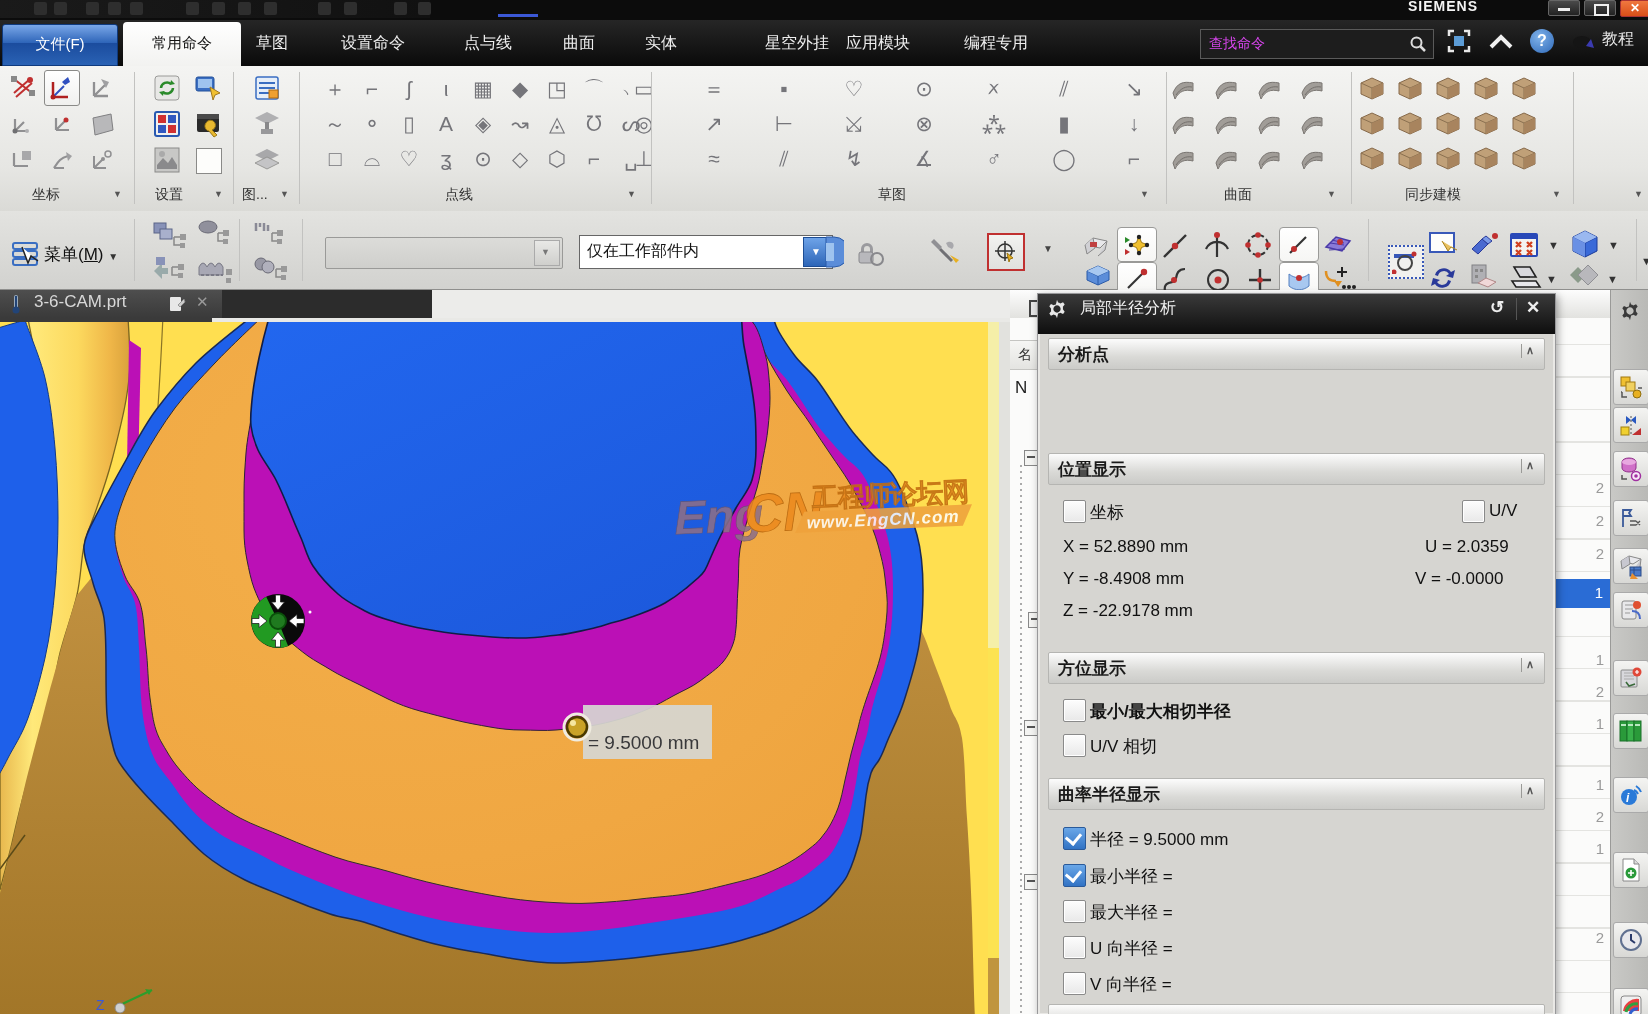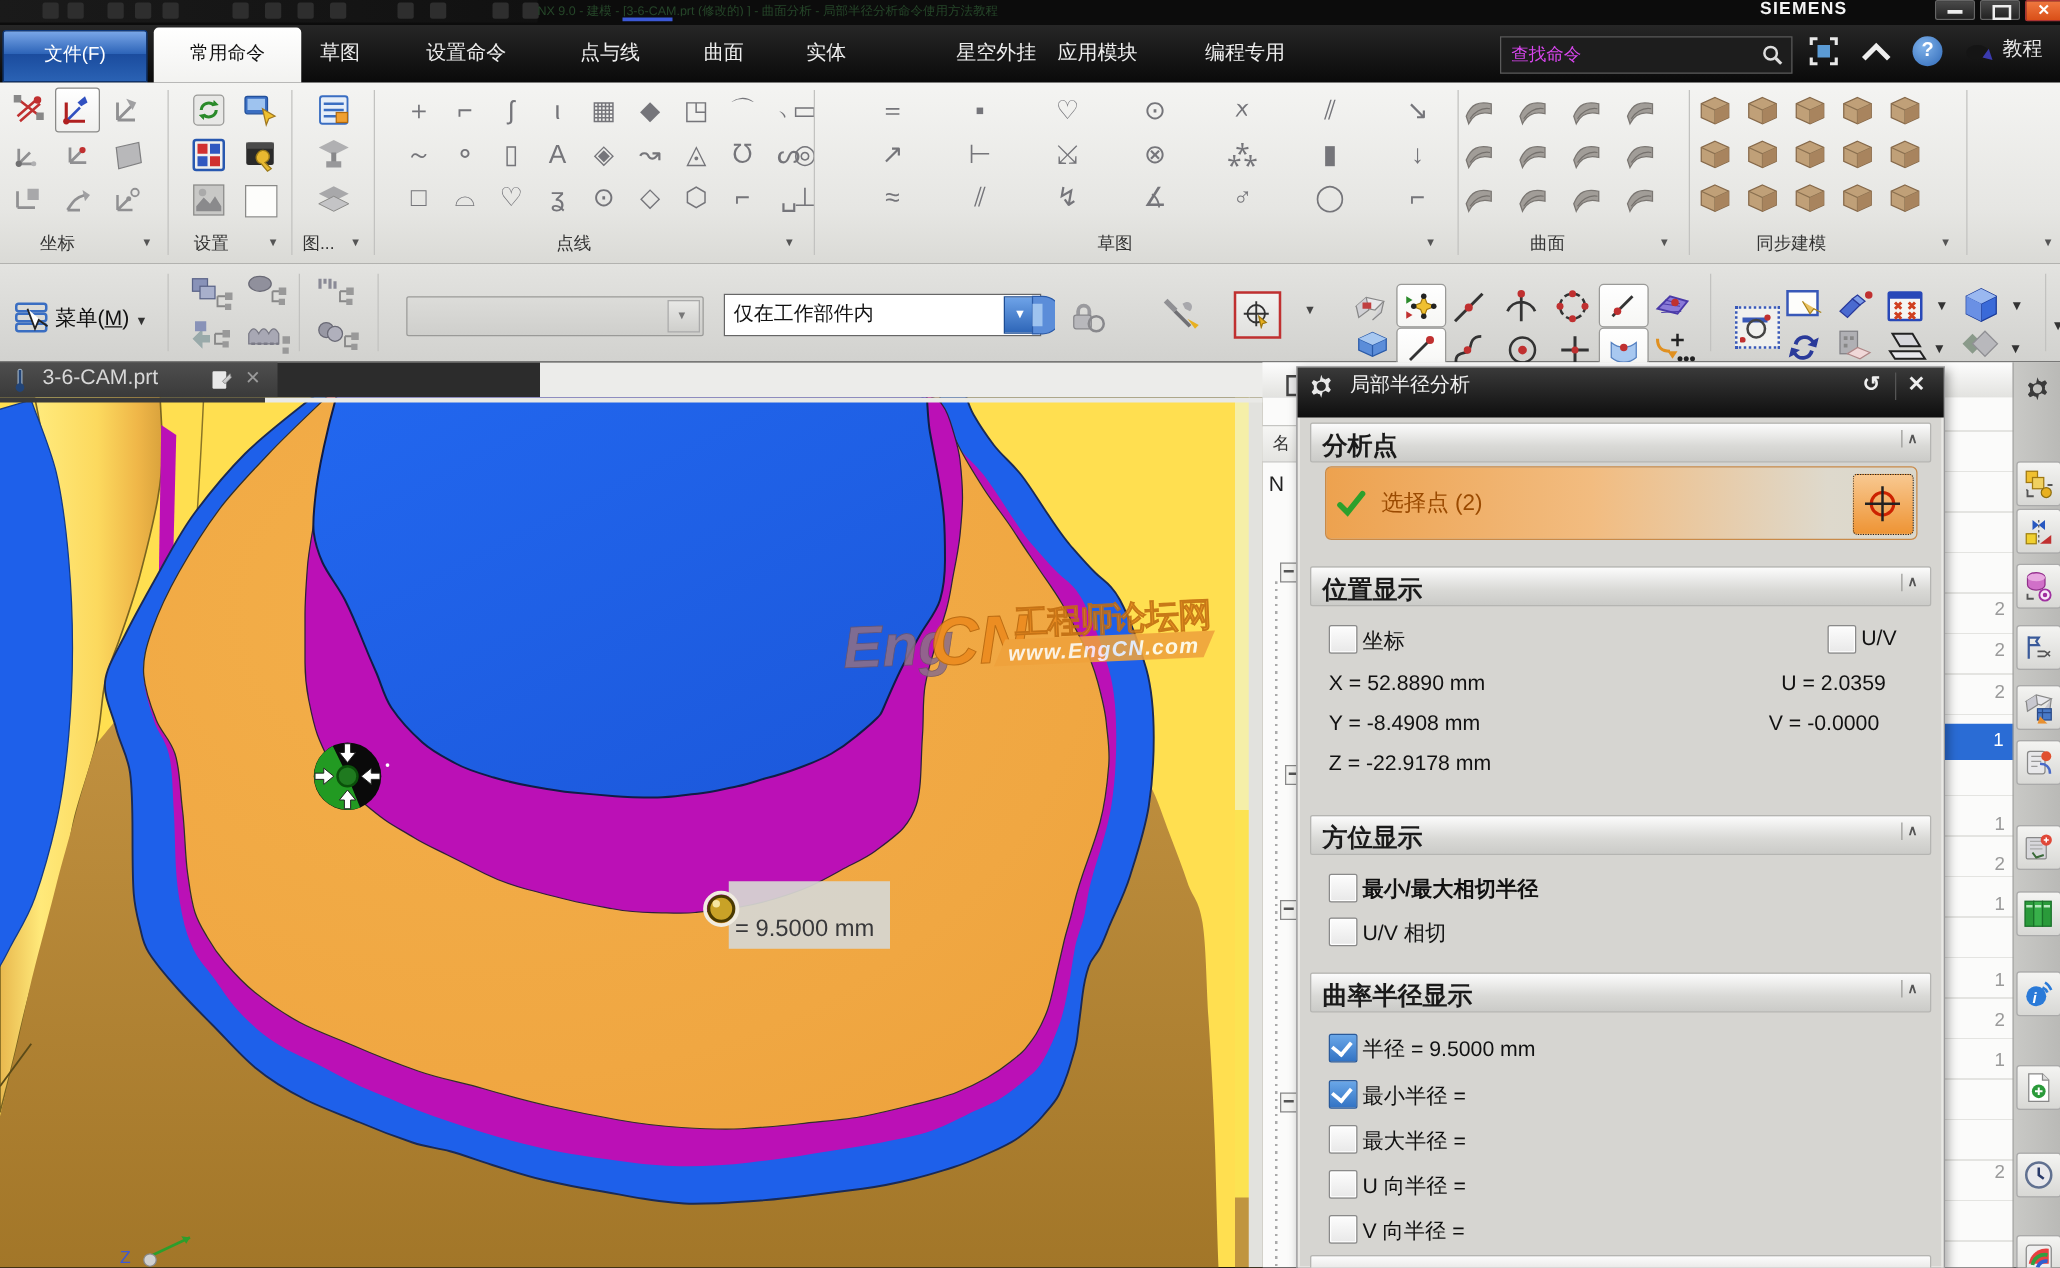--- a/index.html
+++ b/index.html
@@ -7,21 +7,21 @@
 .ic{position:absolute;width:28px;height:28px;font-size:21px;color:#75757a;text-align:center;line-height:28px;}
 .lbl{position:absolute;font-size:14px;color:#333;}
 .arr{position:absolute;font-size:9px;color:#555;}
 .sep{position:absolute;width:1px;background:#c2c2c0;top:6px;height:132px;}
 .tabtxt{position:absolute;top:0;height:46px;line-height:44px;font-size:16px;color:#eee;}
 .cb{position:absolute;width:21px;height:21px;background:linear-gradient(#fdfdfd,#e8e8e8);border:1px solid #8a8a8a;border-radius:2px;box-shadow:inset 0 0 0 1px #fff;}
 .cbc{position:absolute;width:21px;height:21px;background:linear-gradient(#6aa7e8,#3273c4);border:1px solid #2a5a9a;border-radius:2px;}
 .cbc:after{content:"";position:absolute;left:4px;top:2px;width:8px;height:11px;border:solid #fff;border-width:0 3px 3px 0;transform:rotate(40deg);}
 .dtx{position:absolute;font-size:17px;color:#111;white-space:nowrap;}
 .hdr{position:absolute;left:10px;width:495px;height:30px;background:linear-gradient(#fcfcfc,#d9d9d6 60%,#cbcbc8);border:1px solid #b5b5b2;border-radius:2px;}
-.hdr span{position:absolute;left:9px;top:4px;font-size:20px;font-weight:bold;color:#1a1a1a;}
+.hdr span{position:absolute;left:9px;top:4px;font-size:17px;font-weight:bold;color:#1a1a1a;}
 .hdr .ca{position:absolute;right:8px;top:5px;width:14px;height:14px;border-left:1px solid #9a9a97;}
 .num{position:absolute;width:50px;text-align:right;font-size:15px;color:#9a9a9a;}
 .rtb{position:absolute;left:2px;width:34px;height:34px;background:linear-gradient(#f4f4f2,#d8d8d5);border:1px solid #aaa;border-radius:3px;}
 </style></head>
 <body>
 <div id="root">
 
 <div class="abs" style="left:0;top:0;width:1648px;height:20px;background:#0c0c0c;"></div>
 <div class="abs" style="left:0;top:0;width:430px;height:18px;background:linear-gradient(90deg,#1a1a1a,#111);"></div>
     <div class="abs" style="left:34px;top:2px;width:13px;height:13px;background:#2e2e2e;border-radius:2px;"></div>
@@ -30,21 +30,20 @@
     <div class="abs" style="left:108px;top:2px;width:13px;height:13px;background:#2e2e2e;border-radius:2px;"></div>
     <div class="abs" style="left:130px;top:2px;width:13px;height:13px;background:#2e2e2e;border-radius:2px;"></div>
     <div class="abs" style="left:186px;top:2px;width:13px;height:13px;background:#2e2e2e;border-radius:2px;"></div>
     <div class="abs" style="left:212px;top:2px;width:13px;height:13px;background:#2e2e2e;border-radius:2px;"></div>
     <div class="abs" style="left:238px;top:2px;width:13px;height:13px;background:#2e2e2e;border-radius:2px;"></div>
     <div class="abs" style="left:264px;top:2px;width:13px;height:13px;background:#2e2e2e;border-radius:2px;"></div>
     <div class="abs" style="left:318px;top:2px;width:13px;height:13px;background:#2e2e2e;border-radius:2px;"></div>
     <div class="abs" style="left:344px;top:2px;width:13px;height:13px;background:#2e2e2e;border-radius:2px;"></div>
     <div class="abs" style="left:394px;top:2px;width:13px;height:13px;background:#2e2e2e;border-radius:2px;"></div>
     <div class="abs" style="left:418px;top:2px;width:13px;height:13px;background:#2e2e2e;border-radius:2px;"></div>
-<div class="abs" style="left:430px;top:2px;width:780px;height:11px;overflow:hidden;font-size:10px;color:#2e5a33;opacity:0.75;white-space:nowrap;">NX 9.0 - 建模 - [3-6-CAM.prt (修改的) ] - 曲面分析 - 局部半径分析命令使用方法教程</div>
 <div class="abs" style="left:498px;top:14px;width:40px;height:3px;background:#3b58d6;"></div>
 <div class="abs" style="left:1408px;top:0;width:105px;height:13px;font-size:14px;font-weight:bold;color:#f4f4f4;letter-spacing:1px;line-height:13px;">SIEMENS</div>
 <div class="abs" style="left:1548px;top:0;width:30px;height:14px;background:linear-gradient(#4a4a4a,#222);border:1px solid #666;border-radius:2px;">
       <div class="abs" style="left:9px;top:7px;width:12px;height:3px;background:#eee;"></div>
     </div>
 <div class="abs" style="left:1584px;top:0;width:30px;height:14px;background:linear-gradient(#4a4a4a,#222);border:1px solid #666;border-radius:2px;">
       <div class="abs" style="left:9px;top:3px;width:11px;height:8px;border:2px solid #eee;"></div>
     </div>
 <div class="abs" style="left:1620px;top:0;width:28px;height:15px;background:linear-gradient(#f07840,#d94f18);border:1px solid #a33;border-radius:2px;color:#fff;font-size:12px;font-weight:bold;text-align:center;line-height:14px;">✕</div>
 
@@ -839,33 +838,20 @@
     <span class="abs" style="left:488px;top:3px;font-size:17px;font-weight:bold;color:#eee;">✕</span>
   </div>
 
   <div class="hdr" style="top:44px;">
         <span>分析点</span>
         <div class="ca">
           <span style="position:absolute;left:4px;top:0px;font-size:11px;color:#555;">∧</span>
         </div>
       </div>
 
-  <div class="abs" style="left:22px;top:79px;width:472px;height:57px;border-radius:5px;background:linear-gradient(90deg,#eda24f,#f2bc80 45%,#ded9cc 85%,#dad7cc);border:1px solid #c98a48;">
-    <svg class="abs" style="left:8px;top:17px;" width="24" height="24" viewBox="0 0 24 24">
-          <path d="M3 13 L9 19 L21 4" fill="none" stroke="#2ca02c" stroke-width="4.5" stroke-linecap="round"></path>
-        </svg>
-    <span class="abs" style="left:44px;top:16px;font-size:18px;color:#9a4a00;">选择点 (2)</span>
-    <div class="abs" style="left:421px;top:5px;width:47px;height:47px;background:linear-gradient(#f8c890,#ee9434);border:1.5px dotted #222;border-radius:4px;">
-      <svg class="abs" style="left:7px;top:7px;" width="32" height="32" viewBox="0 0 32 32">
-            <circle cx="16" cy="16" r="9" fill="none" stroke="#cc2200" stroke-width="2.5"></circle>
-            <line x1="16" y1="2" x2="16" y2="30" stroke="#222" stroke-width="2"></line>
-            <line x1="2" y1="16" x2="30" y2="16" stroke="#222" stroke-width="2"></line>
-          </svg>
-    </div>
-  </div>
 
   <div class="hdr" style="top:159px;">
         <span>位置显示</span>
         <div class="ca">
           <span style="position:absolute;left:4px;top:0px;font-size:11px;color:#555;">∧</span>
         </div>
       </div>
 
   <div class="cb" style="left:25px;top:206px;"></div>
       <span class="dtx" style="left:52px;top:207px;">坐标</span>

